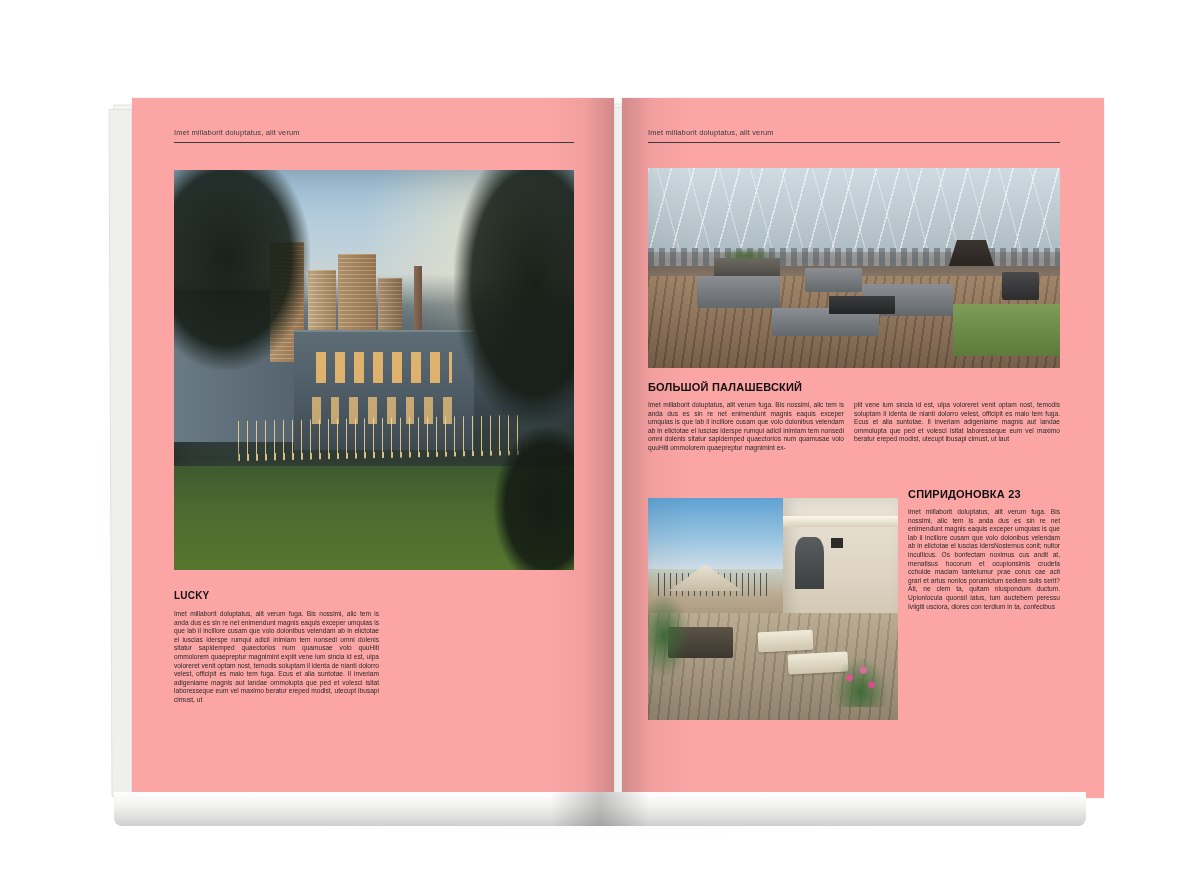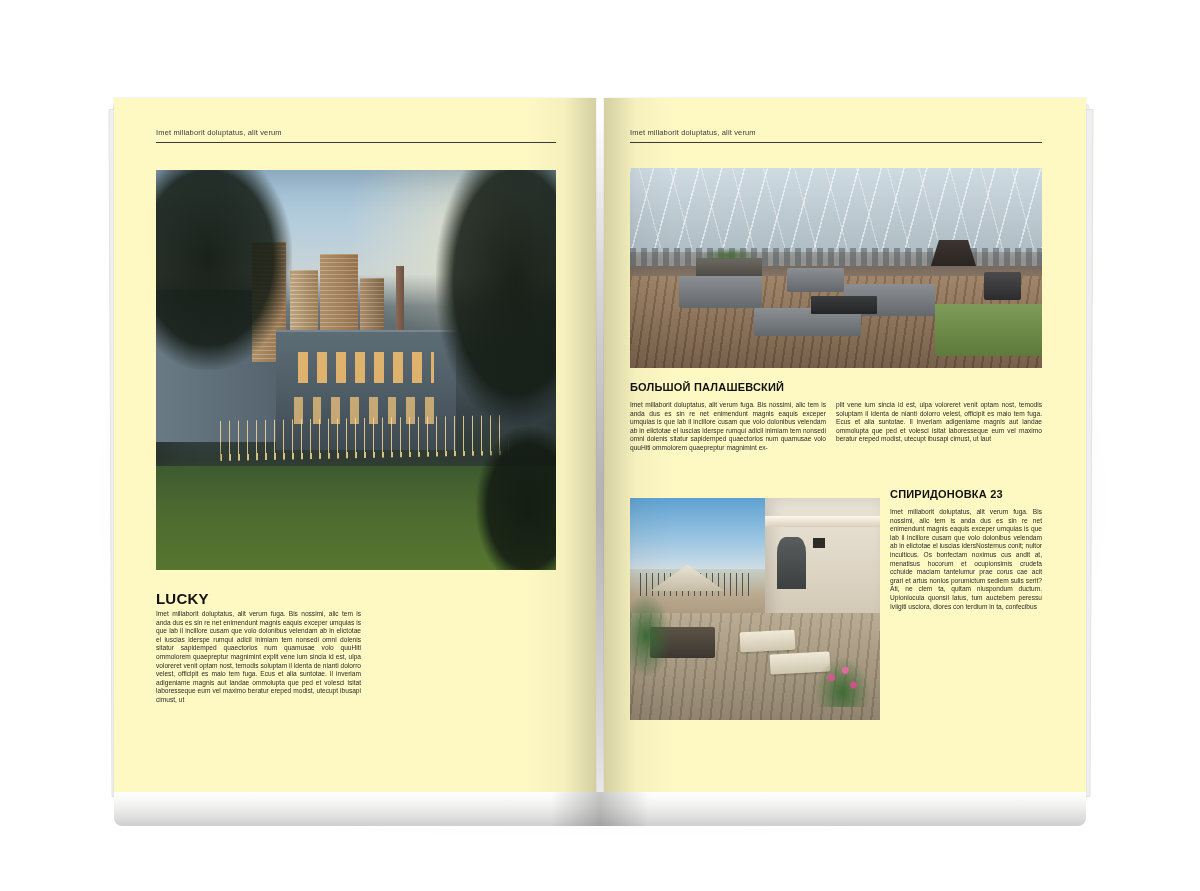--- a/index.html
+++ b/index.html
@@ -54,22 +54,23 @@
   .edge-l1 { left: 6px;  top: 10px; width: 480px; height: 686px; transform: rotate(-0.25deg); background:#efefed;}
   .edge-l2 { left: 10px; top: 6px;  width: 480px; height: 690px; transform: rotate(-0.12deg); background:#f5f5f3;}
   .edge-r1 { left: 506px; top: 10px; width: 480px; height: 686px; transform: rotate(0.25deg); background:#efefed;}
   .edge-r2 { left: 502px; top: 6px;  width: 480px; height: 690px; transform: rotate(0.12deg); background:#f5f5f3;}
 
   .page {
     position: absolute;
     top: 0;
     width: 482px;
     height: 700px;
-    background: #fef9c3;
+    background: #fca5a5;
     overflow: hidden;
+    margin-left: 18px;
   }
   .page-left  { left: 10px;  box-shadow: 0 0 0 1px rgba(0,0,0,0.035); }
   .page-right { left: 500px; box-shadow: 0 0 0 1px rgba(0,0,0,0.035); }
 
   
   .page-left::after {
     content: "";
     position: absolute; right: 0; top: 0; bottom: 0; width: 70px;
     background: linear-gradient(to right, rgba(0,0,0,0) 0%, rgba(0,0,0,0.035) 55%, rgba(0,0,0,0.17) 100%);
     pointer-events: none;
@@ -359,21 +360,21 @@
             <div class="tower t4"></div>
           <div class="chimney"></div>
           <div class="mansion"></div>
           <div class="lawn"></div>
           <div class="lights"></div>
           <div class="tree tl"></div>
           <div class="tree tr"></div>
           <div class="tree br"></div>
         </div>
 
-        <div class="headline" style="left:42px; top:492px; font-size:15px;">LUCKY</div>
+        <div class="headline" style="left:42px; top:492px; font-size:10px;">LUCKY</div>
 
         <div class="body-col" style="left:42px; top:512px; width:205px;">Imet millaborit doluptatus, alit verum fuga. Bis nossimi, alic tem is anda dus es sin re net enimendunt magnis eaquis exceper umquias is que lab il incillore cusam que volo dolonibus velendam ab in elictotae el iuscias iderspe rumqui adicil inimiam tem nonsedi omni dolenis sitatur sapidemped quaectorios num quamusae volo quuHiti ommolorem quaepreptur magnimint explit vene ium sincia id est, ulpa voloreret venit optam nost, temodis soluptam il identa de nianti dolorro velest, officipit es maio tem fuga. Ecus et alia suntotae. Il inveriam adigeniame magnis aut landae ommolupta que ped et volesci isitat laboresseque eum vel maximo beratur ereped modist, utecupt ibusapi cimust, ut</div>
 
       </div>
     </div>
 
     <div class="page page-right">
       <div class="page-inner">
 
         <div class="running-head" style="left:26px; top:30px;">Imet millaborit doluptatus, alit verum</div>

